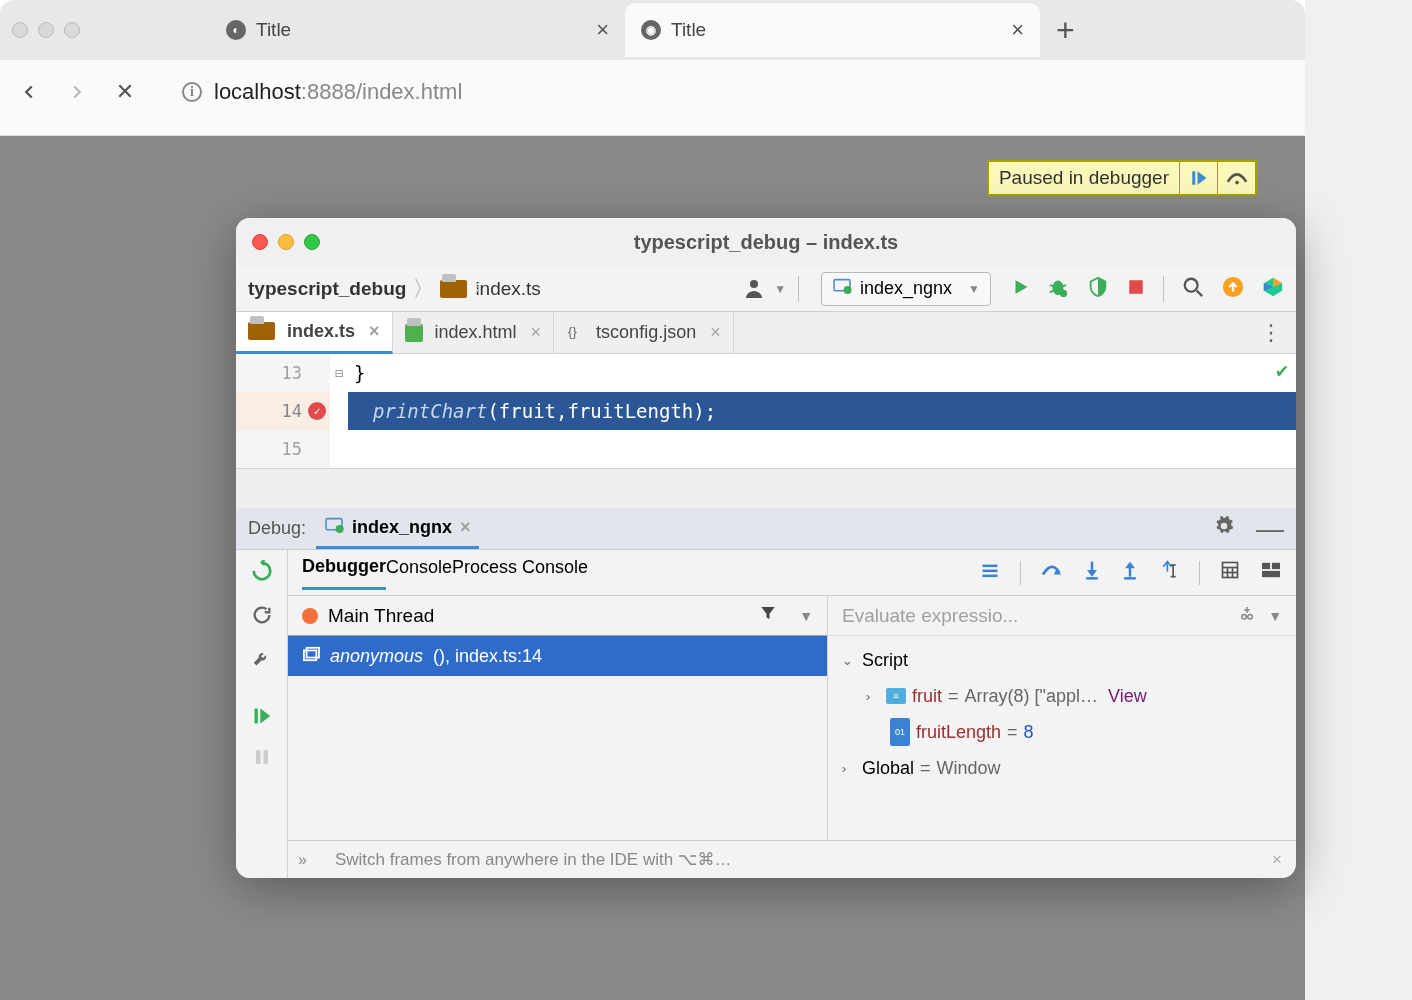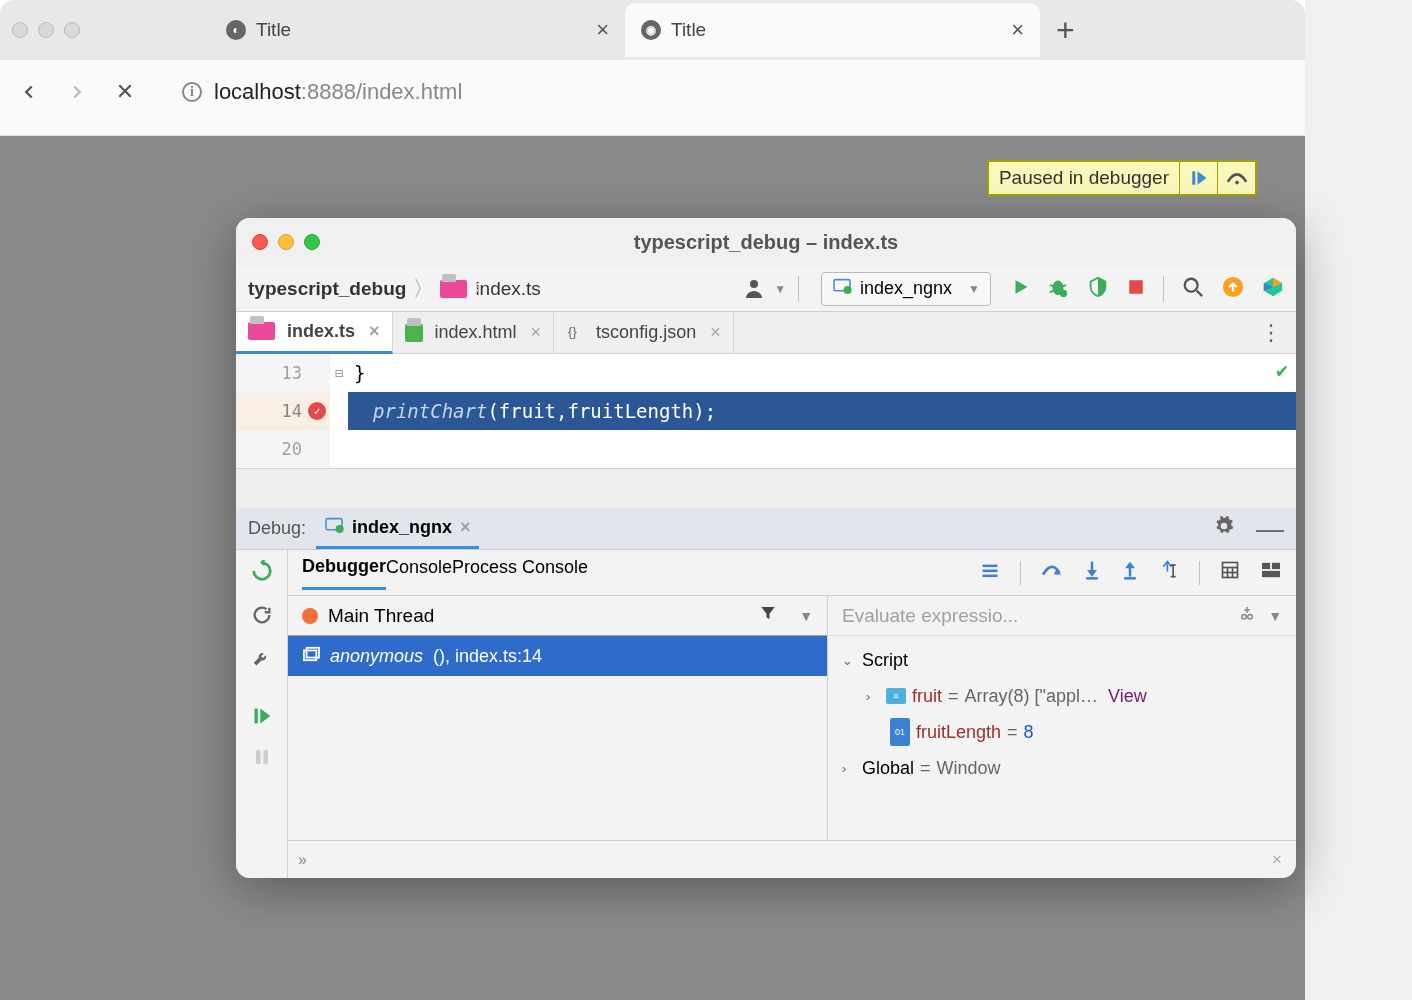--- a/index.html
+++ b/index.html
@@ -38,21 +38,21 @@
   .traffic-dots { display: flex; gap: 10px; position: absolute; left: 16px; }
   .td-red { width: 16px; height: 16px; border-radius: 50%; background: #fc5753; border: 1px solid #e14035; }
   .td-yellow { width: 16px; height: 16px; border-radius: 50%; background: #fdbc3d; border: 1px solid #de9f24; }
   .td-green { width: 16px; height: 16px; border-radius: 50%; background: #33c748; border: 1px solid #27a732; }
   .ide-title { flex: 1; text-align: center; font-weight: 700; font-size: 20px; color: #555; }
   
   .ide-toolbar { height: 46px; background: #f3f3f3; display: flex; align-items: center; padding: 0 12px; border-bottom: 1px solid #d0d0d0; gap: 6px; }
   .breadcrumb { display: flex; align-items: center; font-size: 19px; color: #333; gap: 4px; }
   .breadcrumb .proj { font-weight: 700; }
   .breadcrumb .sep { color: #a0a0a0; margin: 0 2px; font-size: 22px; }
-  .ts-icon { width: 18px; height: 18px; background: #ec4899; display: inline-block; font-size: 9px; color: #fff; text-align: center; line-height: 18px; border-radius: 2px; margin-right: 4px; position: relative; padding-left: 27px; }
+  .ts-icon { width: 18px; height: 18px; background: #a16207; display: inline-block; font-size: 9px; color: #fff; text-align: center; line-height: 18px; border-radius: 2px; margin-right: 4px; position: relative; padding-left: 27px; }
   .ts-icon::before { content: ''; position: absolute; top: -6px; left: 2px; width: 14px; height: 8px; background: #c0c0c0; border-radius: 2px 2px 0 0; }
   .html-icon { width: 18px; height: 18px; background: #4fb04f; display: inline-block; border-radius: 2px; margin-right: 4px; position: relative; }
   .html-icon::before { content: ''; position: absolute; top: -6px; left: 2px; width: 14px; height: 8px; background: #c0c0c0; border-radius: 2px 2px 0 0; }
   .json-icon { width: 18px; height: 18px; display: inline-block; margin-right: 4px; position: relative; }
   .json-icon::before { content: '{}'; position: absolute; top: 0; left: 2px; font-size: 13px; color: #666; }
   .dropdown-sep { font-size: 12px; color: #888; }
   .run-config { height: 34px; border: 1px solid #b8b8b8; border-radius: 4px; background: #f8f8f8; display: flex; align-items: center; padding: 0 10px; gap: 8px; font-size: 18px; margin-left: 10px; }
   .run-config .chev { color: #888; font-size: 12px; margin-left: 8px; }
   
   .tool-icons { display: flex; gap: 18px; align-items: center; margin-left: 14px; }
@@ -303,21 +303,21 @@
               <span class="break-marker"></span>
             </div>
           <div class="fold-col"></div>
           <div class="code-text">
               <span class="code-func">printChart</span>
               <span class="code-paren">(fruit,fruitLength);</span>
             </div>
         </div>
         <div class="editor-line">
           <div class="gutter">
-              <span>20</span>
+              <span>15</span>
             </div>
           <div class="fold-col"></div>
           <div class="code-text"></div>
         </div>
       </div>
 
       <div class="editor-gap"></div>
 
       <div class="debug-header">
         <span class="debug-label">Debug:</span>
@@ -471,20 +471,21 @@
                   <span class="var-eq"> = </span>
                   <span class="var-val">Window</span>
                 </div>
               </div>
             </div>
           </div>
 
           <div class="debug-footer">
             <span class="more-btn">»</span>
             <div class="debug-tip" style="flex:1">
+              <span>Switch frames from anywhere in the IDE with ⌥⌘…</span>
               <span class="close">×</span>
             </div>
           </div>
         </div>
       </div>
 
     </div>
   </div>
 </div>
 

